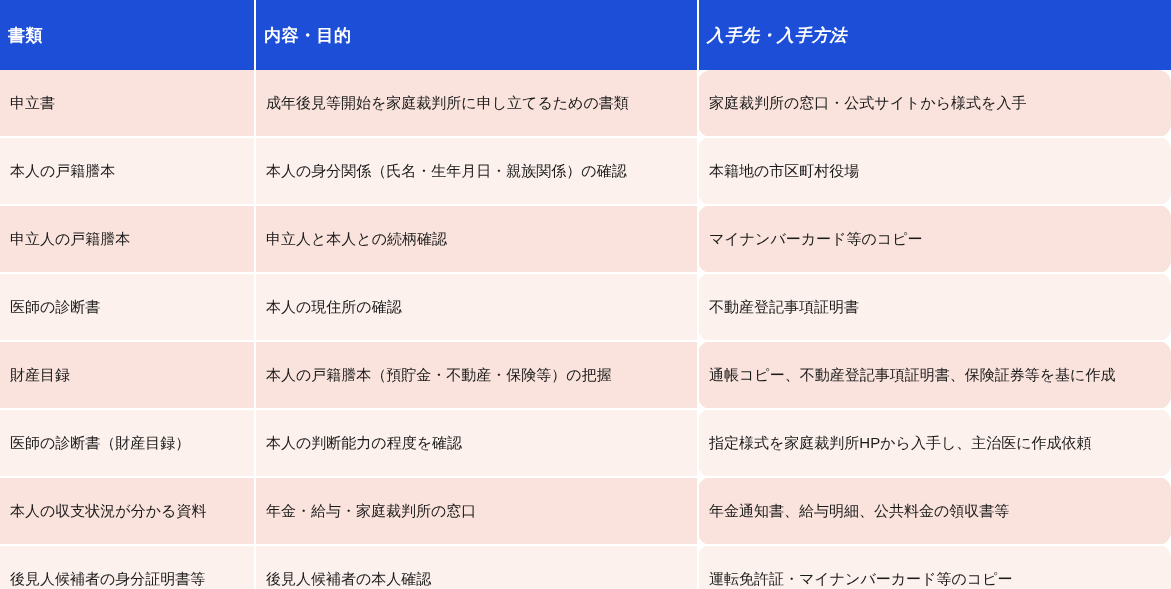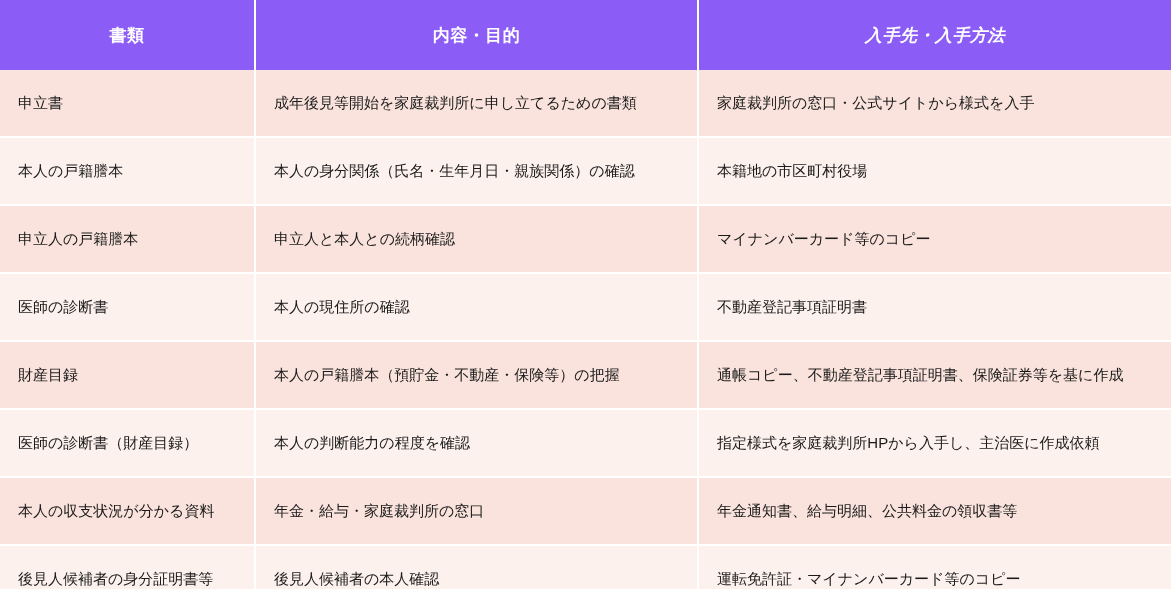--- a/index.html
+++ b/index.html
@@ -17,50 +17,51 @@
   .doc-table {
     border-collapse: collapse;
     width: 1171px;
     table-layout: fixed;
   }
   .doc-table col.c0 { width: 255px; }
   .doc-table col.c1 { width: 443px; }
   .doc-table col.c2 { width: 473px; }
 
   .doc-table thead th {
-    background: #8b5cf6;
+    background: #1d4ed8;
     color: #ffffff;
     font-size: 17px;
     font-weight: bold;
-    text-align: center;
+    text-align: left;
     height: 70px;
     padding: 0 8px;
     border-right: 2px solid #ffffff;
     letter-spacing: 0.5px;
   }
   .doc-table thead th:last-child {
     border-right: none;
     font-style: italic;
   }
 
   .doc-table tbody td {
     font-size: 15px;
     line-height: 1.5;
     text-align: left;
     vertical-align: middle;
-    padding: 0 18px;
+    padding: 0 10px;
     height: 66px;
     border-right: 2px solid #ffffff;
     border-bottom: 2px solid #ffffff;
     color: #1a1a1a;
     white-space: nowrap;
     overflow: hidden;
   }
   .doc-table tbody td:last-child {
     border-right: none;
+    border-radius: 13px;
   }
   .doc-table tbody tr.odd td {
     background: #fae3dc;
   }
   .doc-table tbody tr.even td {
     background: #fdf1ed;
   }
   .doc-table tbody tr:last-child td {
     border-bottom: none;
   }

